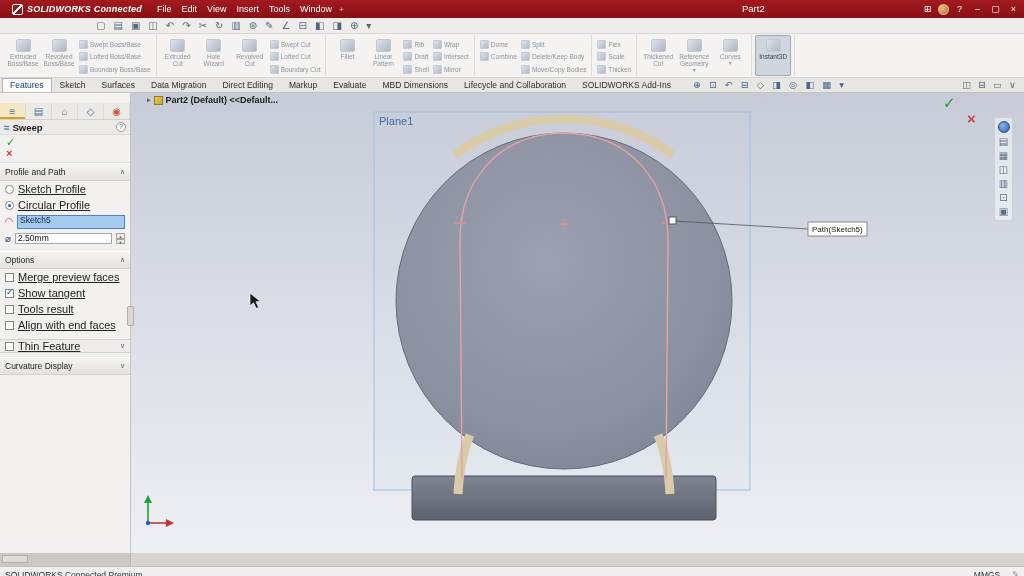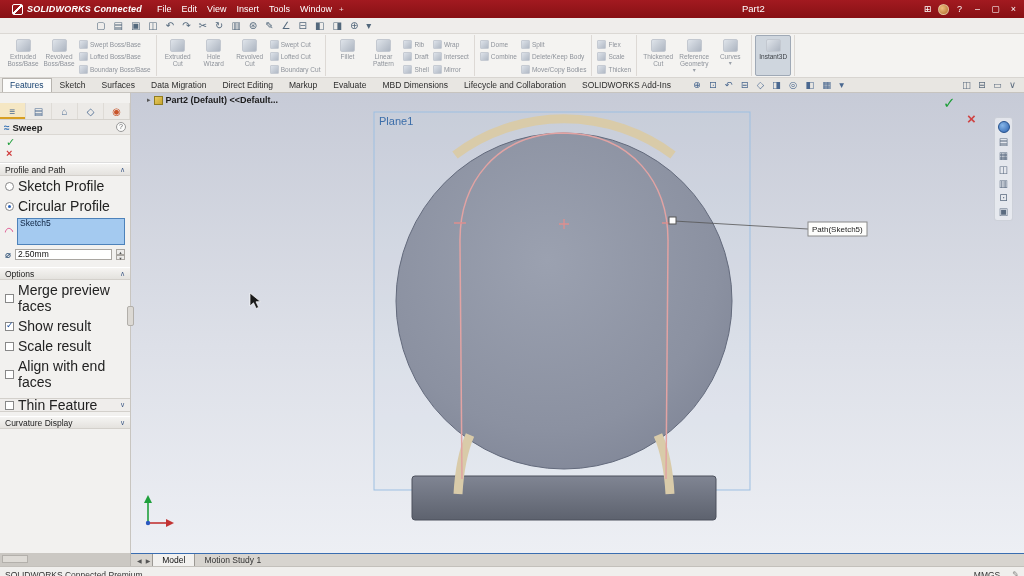--- a/index.html
+++ b/index.html
@@ -63,29 +63,29 @@
 .ptab{flex:1;display:flex;align-items:center;justify-content:center;font-size:10px;color:#4a6a92;border-right:1px solid #dedbd6;}
 .ptab.active{background:#f5e7c4;box-shadow:inset 0 -2px 0 #d89f22;}
 .ptab:nth-child(5){color:#c8542a;}
 .pm-header{display:flex;align-items:center;height:15px;padding:0 4px;background:#eceae7;border-bottom:1px solid #dbd8d3;}
 .pm-icon{color:#2a6ab0;font-weight:bold;font-size:10px;margin-right:3px;}
 .pm-title{font-weight:bold;font-size:9.5px;}
 .pm-help{margin-left:auto;width:10px;height:10px;border:1px solid #999;border-radius:50%;font-size:7px;line-height:8px;text-align:center;color:#666;background:#fbfbfa;}
 .pm-actions{padding:2px 6px 3px;border-bottom:1px solid #ddd;display:flex;flex-direction:column;}
 .pm-ok{color:#1e9e3a;font-size:11px;font-weight:bold;line-height:11px;}
 .pm-cancel{color:#cf3b3b;font-size:11px;font-weight:bold;line-height:11px;}
-.psec{height:13px;display:flex;align-items:center;padding:0 5px;background:linear-gradient(#f5f4f2,#e4e2de);border-top:1px solid #fff;border-bottom:1px solid #d3d0cb;font-size:8.5px;color:#1c1c1c;}
+.psec{height:13px;display:flex;align-items:center;padding:8px 5px;background:linear-gradient(#f5f4f2,#e4e2de);border-top:1px solid #fff;border-bottom:1px solid #d3d0cb;font-size:8.5px;color:#1c1c1c;}
 .sec-title{flex:1;}
 .chev{font-size:7px;color:#45608a;}
 .prow{display:flex;align-items:center;gap:4px;padding:2px 5px;}
 .radio{width:9px;height:9px;border:1px solid #888;border-radius:50%;background:#fff;position:relative;flex:0 0 auto;}
 .radio.sel::after{content:"";position:absolute;left:2px;top:2px;width:3px;height:3px;border-radius:50%;background:#2a62b8;}
-.plabel{font-size:14px;}
+.plabel{font-size:11px;text-decoration:underline;}
 .pathicon{width:8px;height:8px;border:1.5px solid #e0689a;border-right-color:transparent;border-bottom-color:transparent;border-radius:50%;transform:rotate(40deg);flex:0 0 auto;}
-.field-blue{flex:1;height:27px;background:#a4caf0;border:1px solid #4d82ba;font-size:8.5px;color:#0e2340;padding:0 2px;line-height:9px;}
+.field-blue{flex:1;height:14px;background:#a4caf0;border:1px solid #4d82ba;font-size:8.5px;color:#0e2340;padding:0 2px;line-height:9px;}
 .dia-sym{color:#33557a;font-size:10px;font-weight:bold;line-height:10px;}
 .field-white{flex:1;height:11px;background:#fff;border:1px solid #a9a6a1;font-size:8.5px;padding:0 2px;line-height:9px;color:#111;}
 .spin{display:flex;flex-direction:column;width:9px;flex:0 0 auto;}
 .spin span{height:5.5px;font-size:4px;line-height:5px;text-align:center;border:1px solid #a9a6a1;background:#ecebe9;color:#555;}
 .cb{width:9px;height:9px;border:1px solid #888;background:#fff;position:relative;flex:0 0 auto;}
 .cb.chk::after{content:"✓";position:absolute;left:0;top:-2.5px;font-size:9px;font-weight:bold;color:#1d4f9c;}
 .thinrow{display:flex;align-items:center;gap:4px;padding:0 5px;height:14px;margin-top:6px;border-top:1px solid #d3d0cb;border-bottom:1px solid #d3d0cb;background:#efedeb;}
 .thinrow .plabel{flex:1;}
 .psec.curv{margin-top:4px;}
 .psec.opts{margin-top:5px;}
@@ -448,25 +448,25 @@
       <span class="sec-title">Options</span>
       <span class="chev">∧</span>
     </div>
     <div id="optionsBody">
         <div class="prow">
           <span class="cb"></span>
           <span class="plabel">Merge preview faces</span>
         </div>
         <div class="prow">
           <span class="cb chk"></span>
-          <span class="plabel">Show result</span>
+          <span class="plabel">Show tangent</span>
         </div>
         <div class="prow">
           <span class="cb"></span>
-          <span class="plabel">Scale result</span>
+          <span class="plabel">Tools result</span>
         </div>
         <div class="prow">
           <span class="cb"></span>
           <span class="plabel">Align with end faces</span>
         </div>
       </div>
 
     <div class="thinrow">
       <span class="cb"></span>
       <span class="plabel">Thin Feature</span>
@@ -479,26 +479,20 @@
     </div>
   </div>
 
   <div class="splitter"></div>
 </div>
 
 <div class="bottomtabs">
   <div class="bt-left">
     <div class="bt-scroll"></div>
   </div>
-  <div class="bt-main" id="btmain">
-      <span class="bnav">◀</span>
-      <span class="bnav">▶</span>
-      <span class="btab active">Model</span>
-      <span class="btab">Motion Study 1</span>
-    </div>
 </div>
 
 <div class="statusbar">
   <span>SOLIDWORKS Connected Premium</span>
   <div class="sb-right">
     <span>MMGS</span>
     <span class="sb-icon">✎</span>
   </div>
 </div>
 

